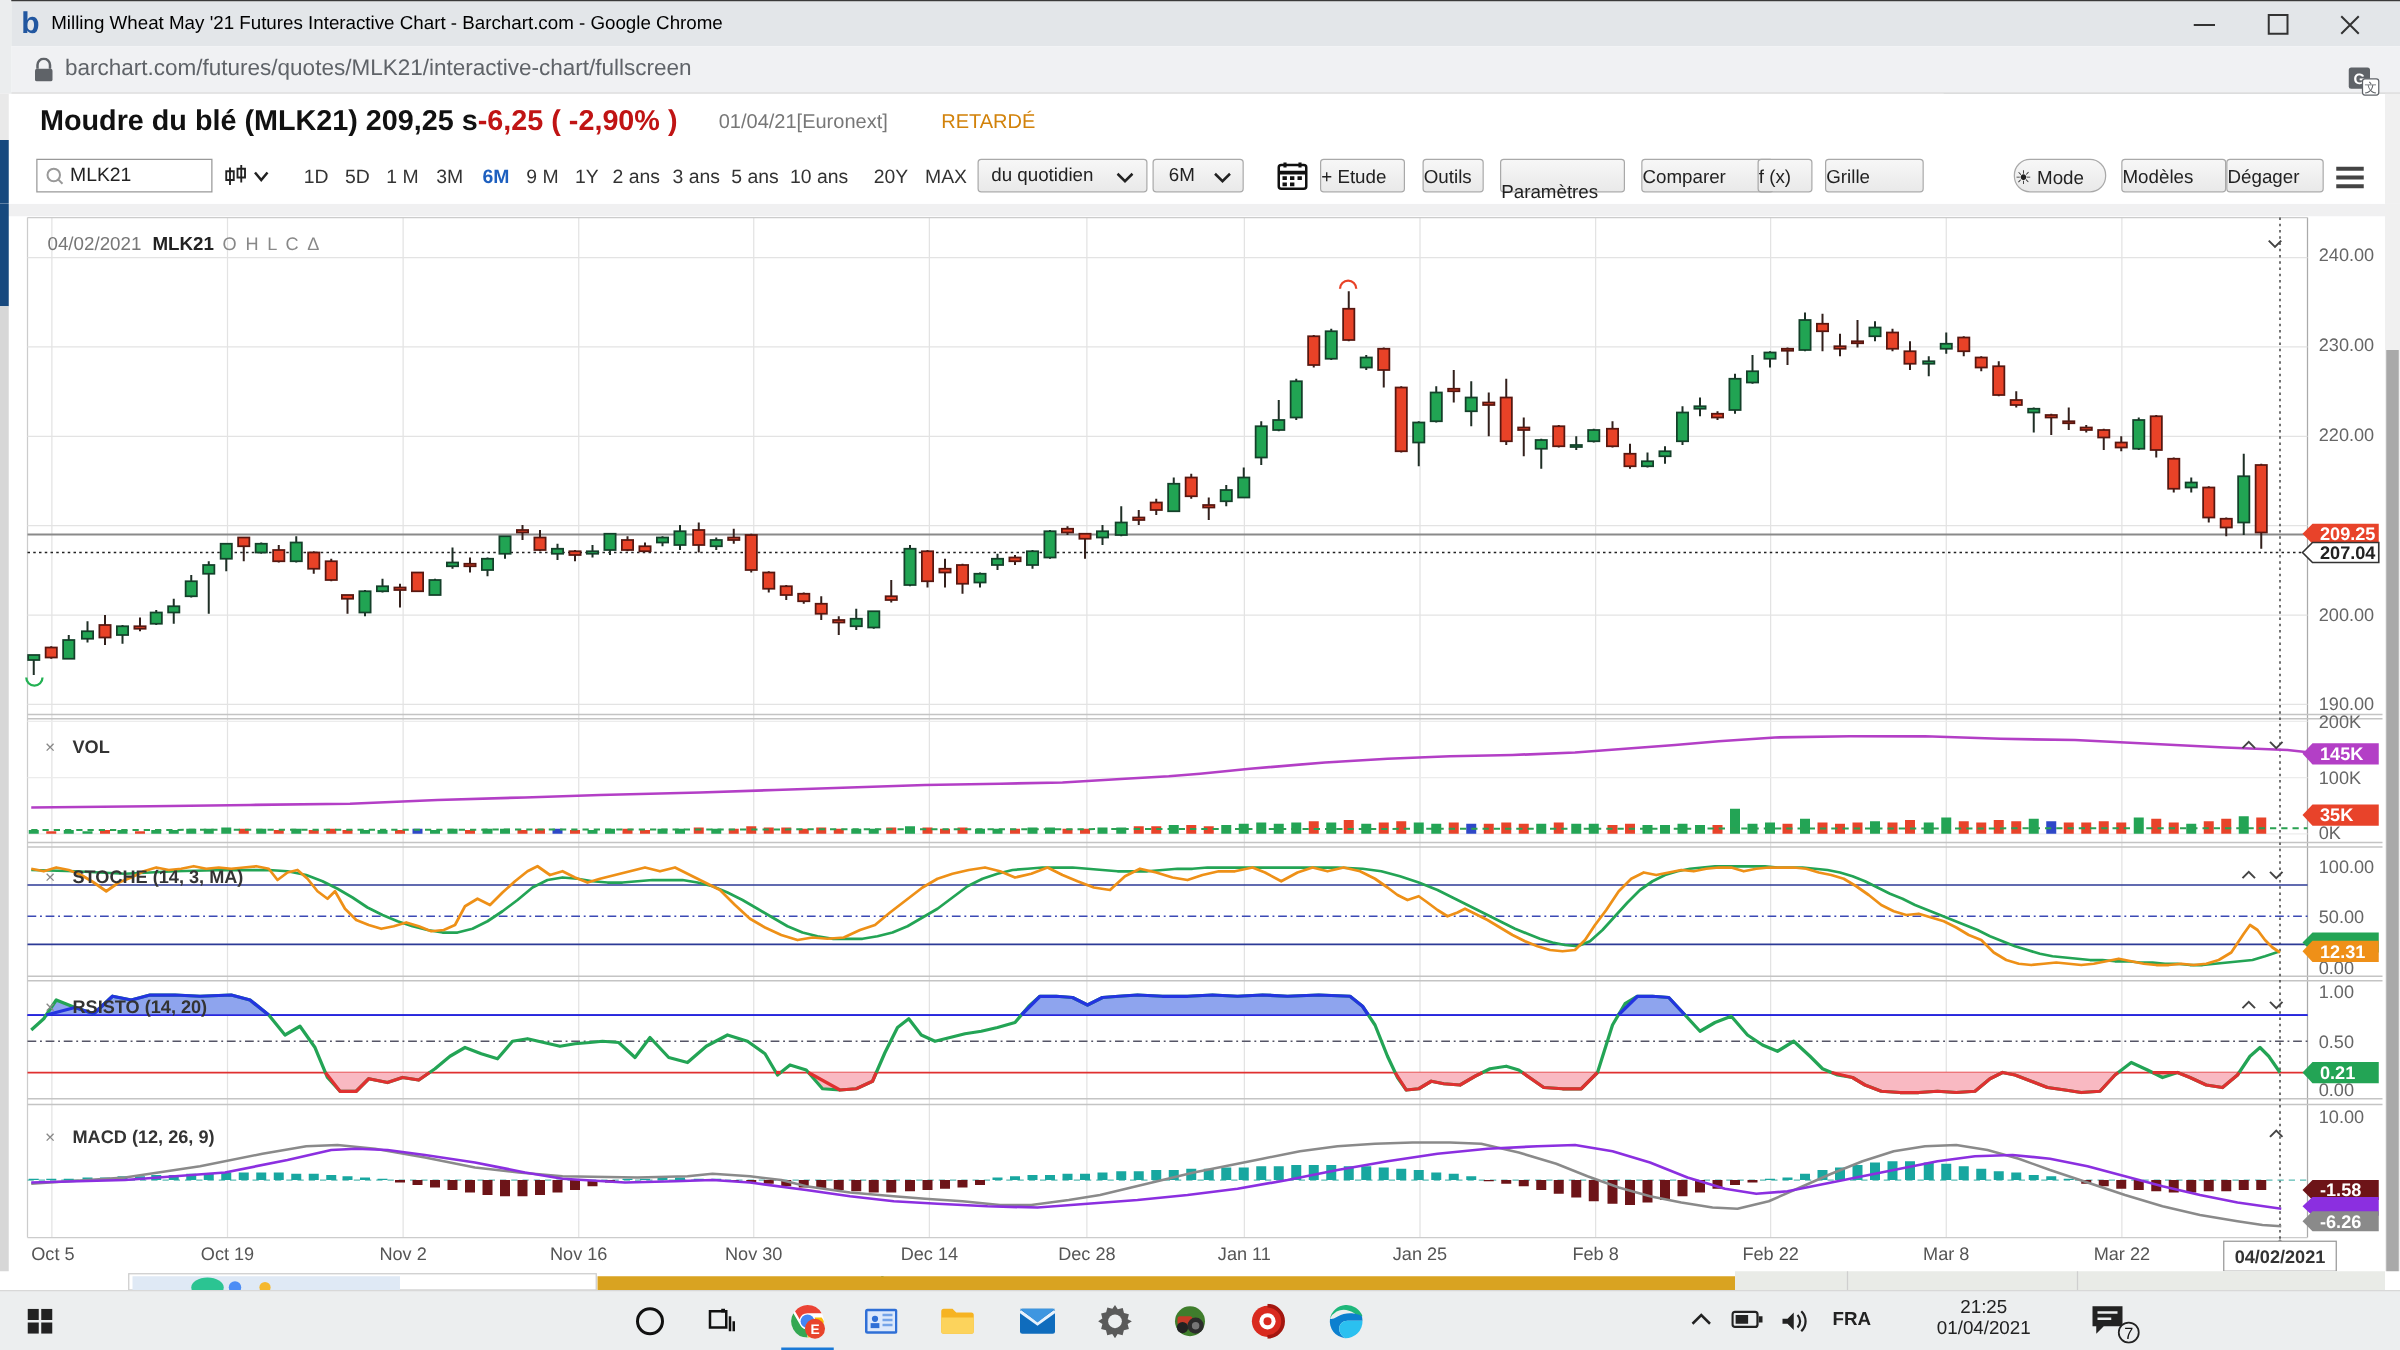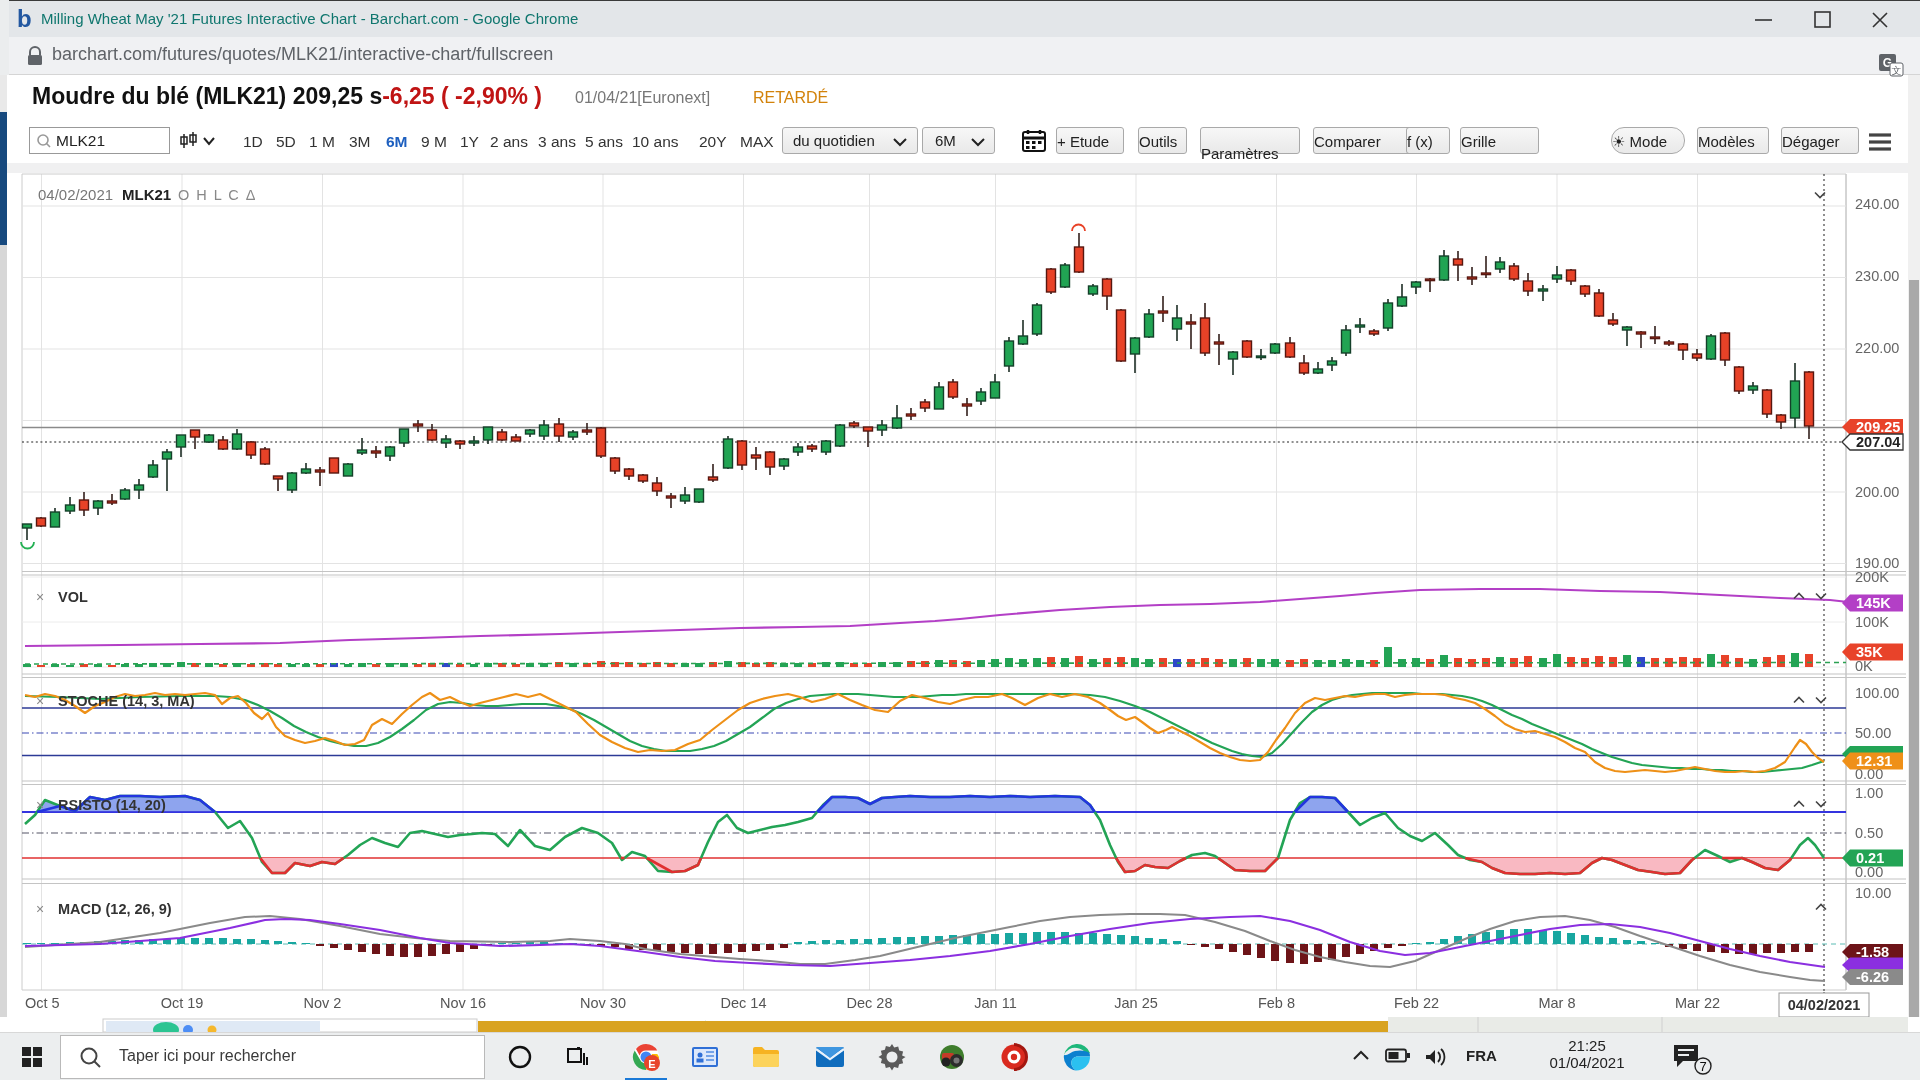--- a/index.html
+++ b/index.html
@@ -1,17 +1,17 @@
 <!DOCTYPE html>
 <html><head><meta charset="utf-8"><style>
 *{margin:0;padding:0;box-sizing:border-box;font-family:"Liberation Sans",sans-serif;}
 body{width:1920px;height:1080px;overflow:hidden;background:#ffffff;position:relative;}
 .titlebar{position:absolute;left:9px;top:1px;width:1911px;height:36px;background:#e3e6e9;}
     .titlebar .blogo{position:absolute;left:8px;top:4px;font-size:24px;font-weight:bold;color:#2257a0;}
-.titlebar .ttext{position:absolute;left:32px;top:9px;font-size:15px;color:#0f766e;}
+.titlebar .ttext{position:absolute;left:32px;top:9px;font-size:15px;color:#000000;}
 .addr{position:absolute;left:9px;top:37px;width:1911px;height:38px;background:#f0f1f3;border-bottom:1px solid #d5d5d5;}
 .addr .url{position:absolute;left:43px;top:7px;font-size:18px;color:#5f6368;}
 .hdr{position:absolute;left:0;top:75px;width:1555px;height:50px;background:#fff;}
 .hdr .h1{position:absolute;left:32px;top:8px;font-size:23px;font-weight:bold;color:#111;}
 .hdr .h1 .red{color:#c01414;}
 .hdr .sub{position:absolute;left:575px;top:14px;font-size:16px;color:#777;}
 .hdr .ret{position:absolute;left:753px;top:14px;font-size:16px;color:#d2820a;}
 .tbar{position:absolute;left:0;top:125px;width:1920px;height:38px;background:#ffffff;}
 .tfl{position:absolute;top:8px;font-size:15.5px;color:#333;}
 .btn{position:absolute;top:2px;height:27px;background:linear-gradient(#f7f7f7,#e9e9e9);border:1px solid #a9a9a9;border-radius:3px;font-size:15px;color:#222;}
@@ -91,21 +91,21 @@
       <rect x="5" y="18" width="3.5" height="3" fill="#111"></rect>
       <rect x="11" y="18" width="3.5" height="3" fill="#111"></rect>
     </svg>
  <div class="btn" style="left:1056px;width:68px;padding-top:5px;">+ Etude</div>
  <div class="btn" style="left:1138px;width:49px;padding-top:5px;">Outils</div>
  <div class="btn" style="left:1200px;width:100px;padding-top:17px;">Paramètres</div>
  <div class="btn" style="left:1313px;width:106px;padding-top:5px;">Comparer</div>
  <div class="btn" style="left:1406px;width:44px;padding-top:5px;">f (x)</div>
  <div class="btn" style="left:1460px;width:79px;padding-top:5px;">Grille</div>
  <div class="btn" style="left:1611px;width:74px;padding-top:5px;border-radius:13px;">☀ Mode</div>
- <div class="btn" style="left:1697px;width:72px;padding-top:5px;">Modèles</div>
+ <div class="btn" style="left:1697px;width:84px;padding-top:5px;">Modèles</div>
  <div class="btn" style="left:1781px;width:78px;padding-top:5px;">Dégager</div>
  <svg style="position:absolute;left:1868px;top:6px" width="24" height="22">
       <line x1="1" y1="4" x2="23" y2="4" stroke="#444" stroke-width="3.2"></line>
       <line x1="1" y1="11" x2="23" y2="11" stroke="#444" stroke-width="3.2"></line>
       <line x1="1" y1="18" x2="23" y2="18" stroke="#444" stroke-width="3.2"></line>
     </svg>
 </div>
 <div style="position:absolute;left:0;top:0;width:9px;height:75px;background:#ebedee;"></div>
 <div style="position:absolute;left:0;top:75px;width:7px;height:37px;background:#e9e9e9;"></div>
 <div style="position:absolute;left:0;top:112px;width:7px;height:51px;background:#17497e;"></div>
@@ -668,27 +668,20 @@
       <line x1="1478" y1="1017" x2="1478" y2="1032" stroke="#cfcfcf"></line>
       <line x1="1662" y1="1017" x2="1662" y2="1032" stroke="#cfcfcf"></line>
     </svg></div>
 <div class="taskbar">
  <svg style="position:absolute;left:22px;top:14px" width="20" height="20">
       <rect x="0" y="0" width="9" height="9" fill="#222"></rect>
       <rect x="11" y="0" width="9" height="9" fill="#222"></rect>
       <rect x="0" y="11" width="9" height="9" fill="#222"></rect>
       <rect x="11" y="11" width="9" height="9" fill="#222"></rect>
     </svg>
- <div class="tsearch">
-  <svg style="position:absolute;left:18px;top:10px" width="24" height="24">
-        <circle cx="10" cy="10" r="7.5" fill="none" stroke="#444" stroke-width="2"></circle>
-        <line x1="15.5" y1="15.5" x2="21" y2="21" stroke="#444" stroke-width="2"></line>
-      </svg>
-  <span>Taper ici pour rechercher</span>
- </div>
  <svg style="position:absolute;left:508px;top:12px" width="24" height="24">
       <circle cx="12" cy="12" r="10" fill="none" stroke="#111" stroke-width="2.4"></circle>
     </svg>
  <svg style="position:absolute;left:566px;top:12px" width="24" height="24">
       <rect x="2" y="4" width="13" height="13" fill="none" stroke="#111" stroke-width="2"></rect>
       <rect x="11" y="2" width="3 " height="3" fill="#111"></rect>
       <line x1="18" y1="8" x2="18" y2="20" stroke="#111" stroke-width="2"></line>
       <line x1="21" y1="12" x2="21" y2="20" stroke="#111" stroke-width="2"></line>
     </svg>
  <svg style="position:absolute;left:630px;top:8px" width="32" height="32" viewBox="0 0 32 32">

